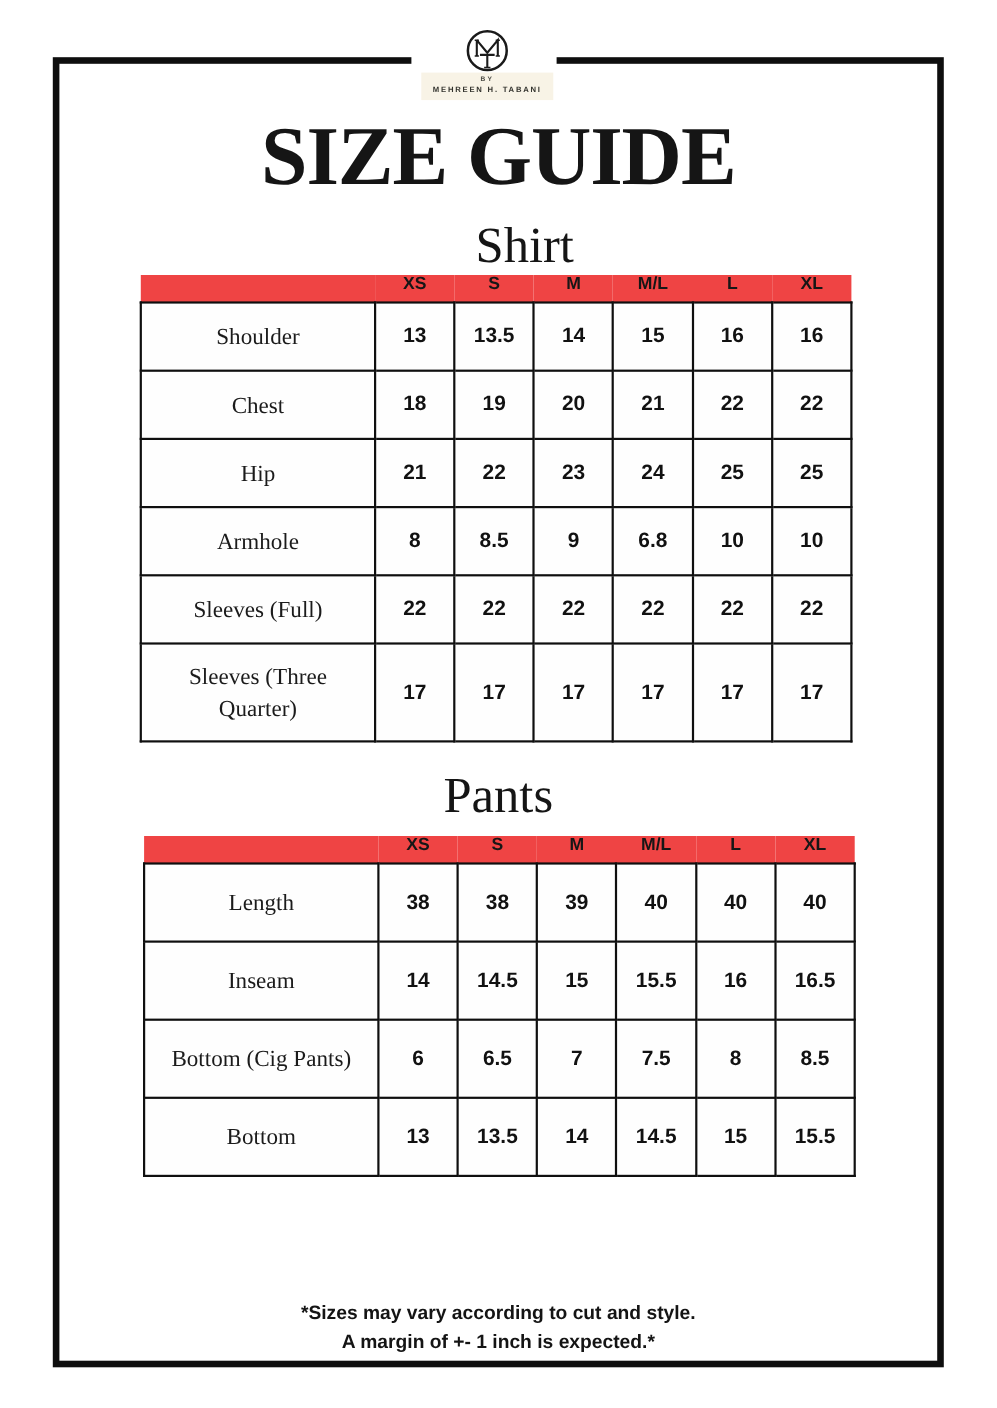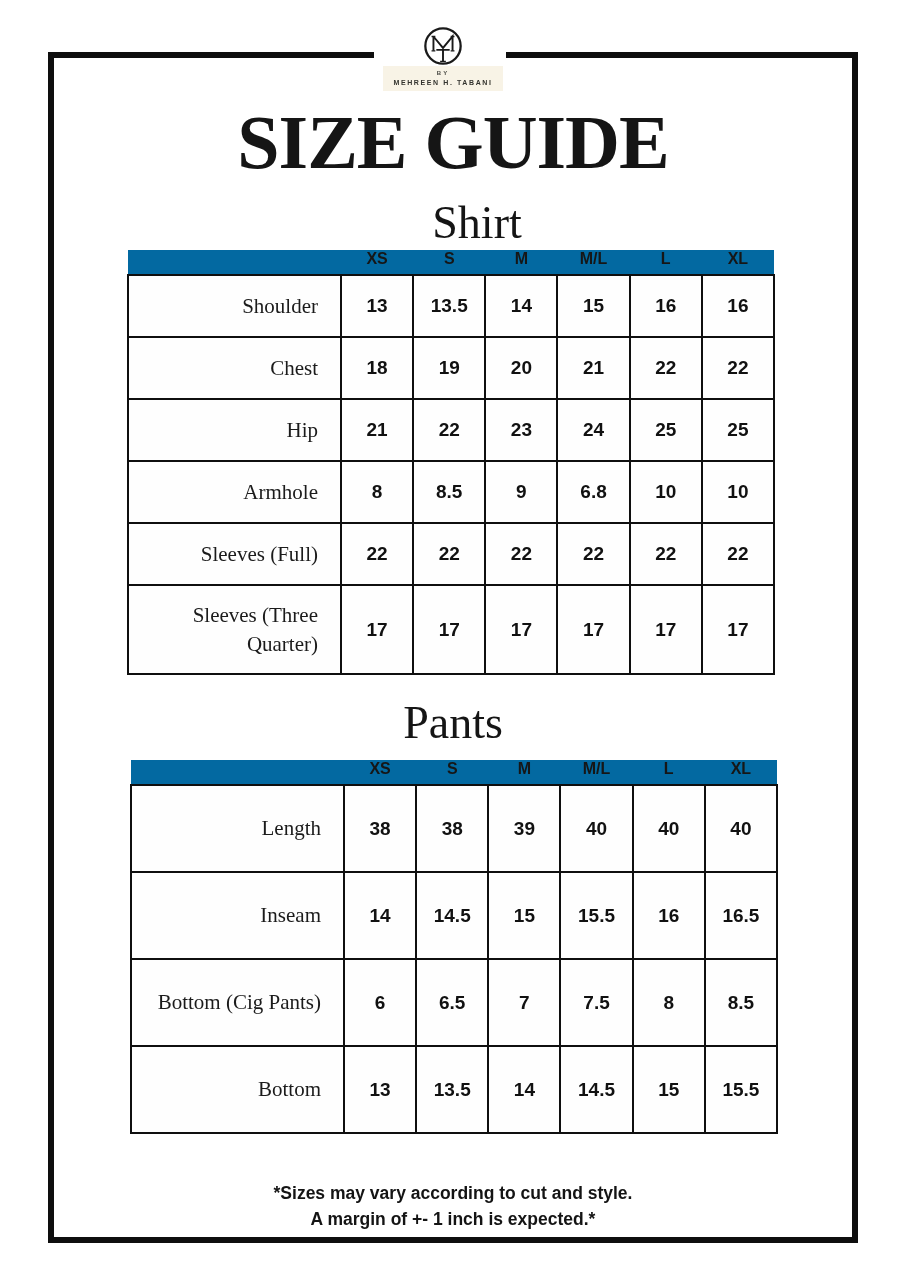--- a/index.html
+++ b/index.html
@@ -89,21 +89,21 @@
     border-collapse:collapse;
     table-layout:fixed;
     width:648px;
   }
   #shirt-table{top:250px;left:127px;}
   #pants-table{top:760px;left:130px;}
 
   .sizes-table th:first-child{width:213px;}
   .sizes-table thead th{
     border:none;
-    background:#0369a1;
+    background:#ef4444;
     font-family:"Liberation Sans",sans-serif;
     font-weight:bold;
     font-size:16px;
     color:#161616;
     padding:0 0 6px 0;
     vertical-align:bottom;
     text-align:center;
   }
   .sizes-table tbody td{
     border:2px solid #0f0f0f;
@@ -111,31 +111,30 @@
     vertical-align:middle;
     background:#fefefe;
   }
   .sizes-table td.rowlabel{
     font-family:"Liberation Serif",serif;
     font-weight:normal;
     font-size:21px;
     color:#1b1b1b;
     padding:0 22px;
     line-height:1.35;
-    text-align:right;
   }
   .sizes-table td.val{
     font-family:"Liberation Sans",sans-serif;
     font-weight:bold;
     font-size:19px;
     color:#111;
   }
   #shirt-table tbody tr{height:62px;}
   #shirt-table tbody tr:last-child{height:89px;}
-  #pants-table tbody tr{height:87px;}
+  #pants-table tbody tr{height:71px;}
 
   .footer-note{
     position:absolute;
     top:1180px;left:0;
     width:100%;
     text-align:center;
     font-family:"Liberation Sans",sans-serif;
     font-weight:bold;
     font-size:17.5px;
     line-height:1.5;

